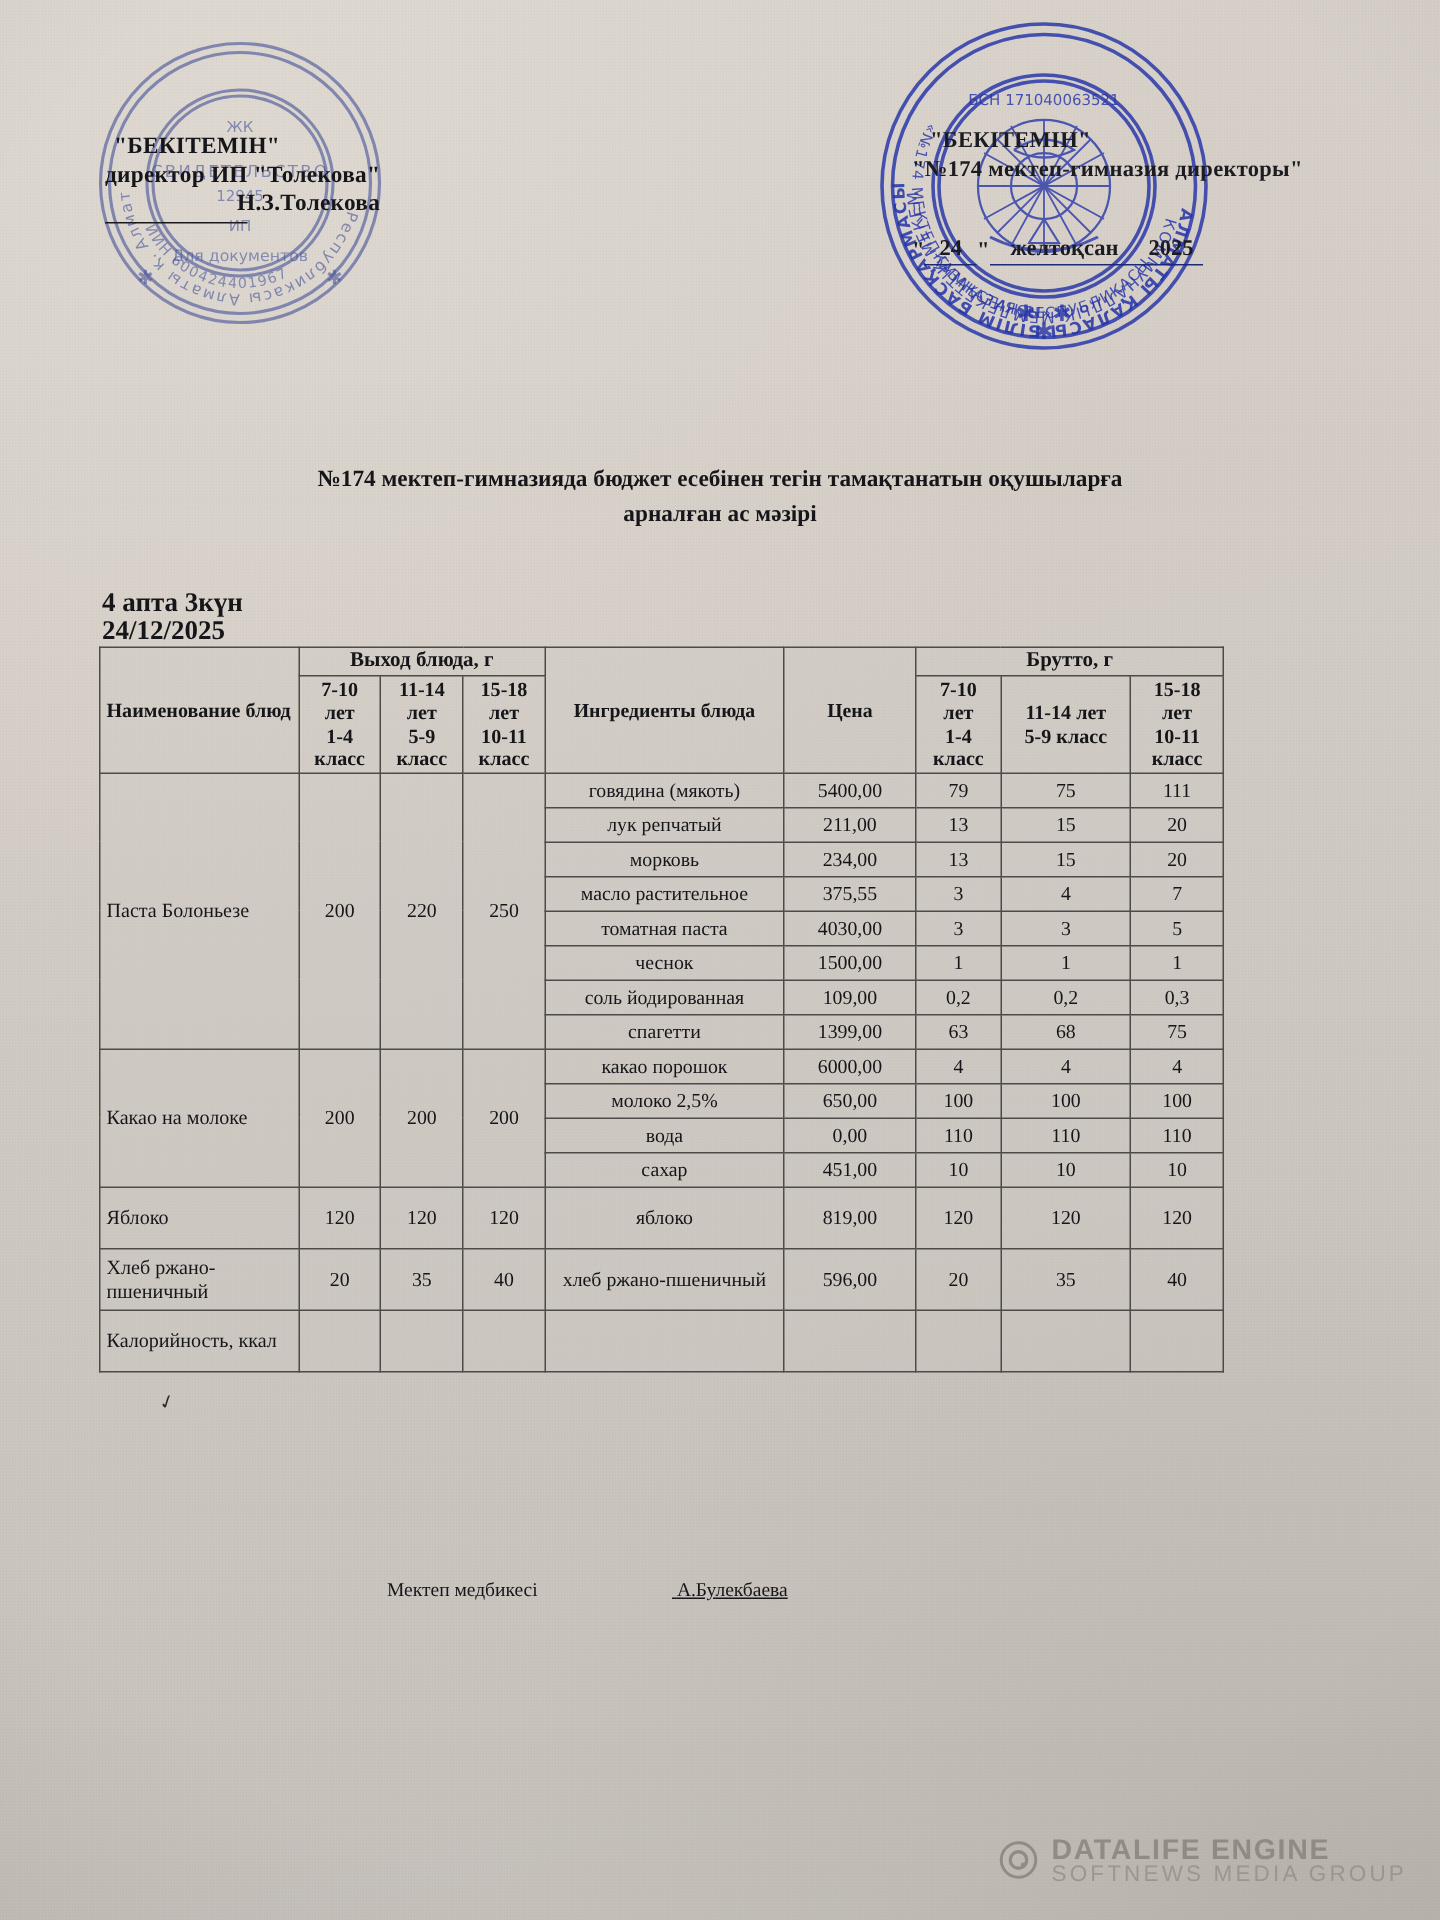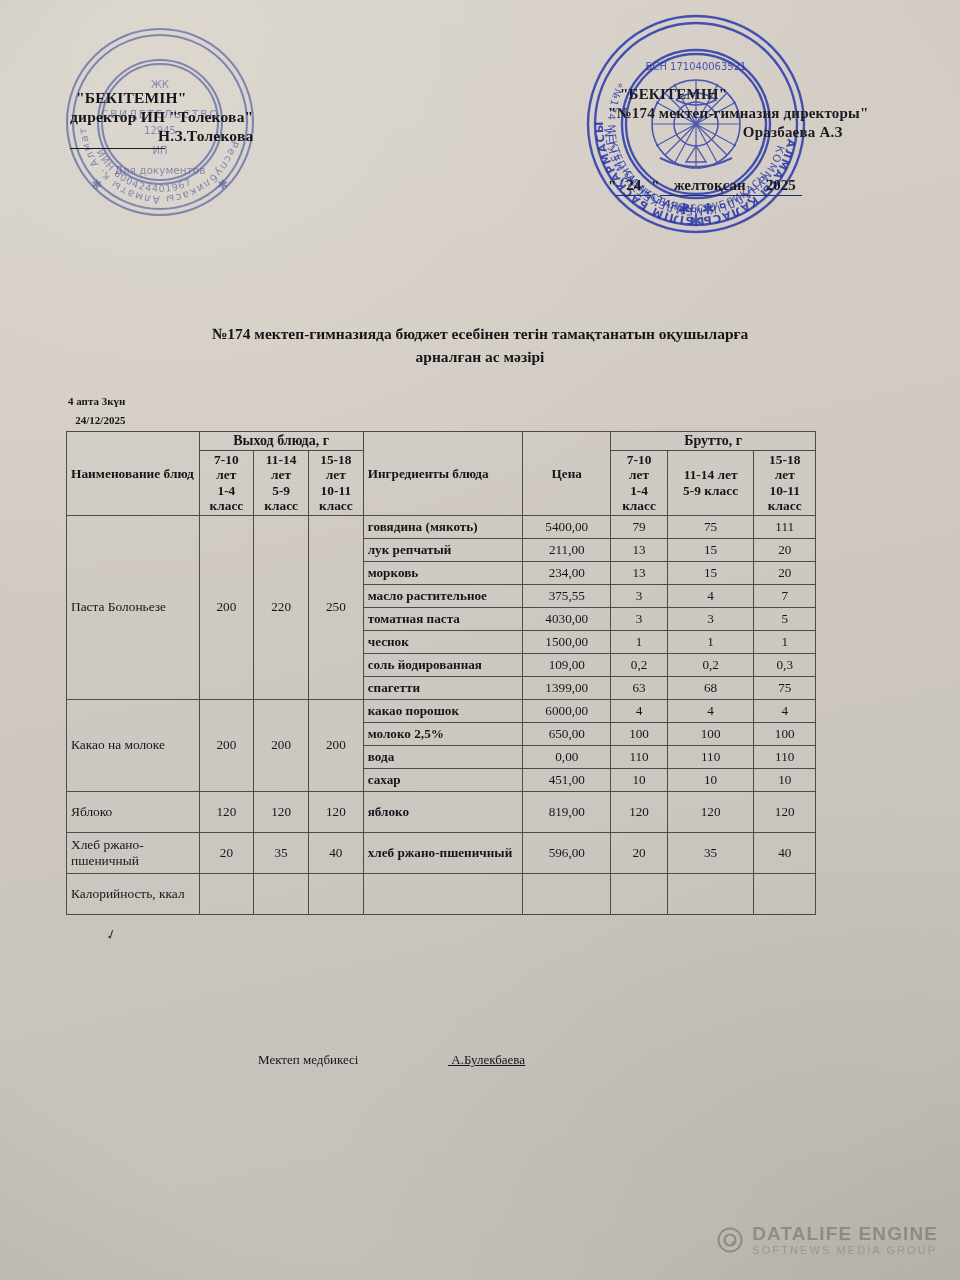--- a/index.html
+++ b/index.html
@@ -47,42 +47,42 @@
   #approval-right .d-mon{border-bottom:1.6px solid #1c2a7a;padding:0 14px;font-weight:bold;}
   #approval-right .d-year{border-bottom:1.6px solid #1c2a7a;padding:0 6px;font-weight:bold;}
 
   
   .seal{position:absolute;z-index:4;pointer-events:none;}
   #seal-ip{left:60px;top:22px;}
   #seal-school{left:580px;top:8px;}
 
   
   #doc-title{
-    position:absolute;left:0;right:0;top:322px;z-index:5;
+    position:absolute;left:0;right:0;top:308px;z-index:5;
     text-align:center;font-weight:bold;font-size:15.5px;line-height:23px;
     padding:0 150px;
   }
-  #meta{position:absolute;left:68px;top:392px;z-index:5;font-weight:bold;font-size:11px;line-height:19px;text-align:right;}
+  #meta{position:absolute;left:68px;top:392px;z-index:5;font-weight:bold;font-size:18px;line-height:19px;}
 
   
   #menu-table{
     position:absolute;left:66px;top:431px;width:750px;z-index:5;
     border-collapse:collapse;
     font-size:13.2px;
     background:rgba(206,200,193,.28);
   }
   #menu-table th,#menu-table td{
     border:1px solid #4d4a47;
     padding:1px 4px;
     vertical-align:middle;
   }
   #menu-table th{font-weight:bold;line-height:15.5px;margin-top:32px;}
   .c-name{width:130px;text-align:left;font-size:13.4px;line-height:16px;}
   .c-out{width:48px;text-align:center;}
-  .c-ing{width:163px;text-align:left;font-size:13.2px;line-height:16px;font-weight:bold;}
+  .c-ing{width:163px;text-align:center;font-size:13.2px;line-height:16px;}
   .c-price{width:86px;text-align:center;}
   .c-g1{width:50px;text-align:center;}
   .c-g2{width:86px;text-align:center;}
   .c-g3{width:56px;text-align:center;}
   .hdr-group{font-size:14px;}
   .hdr-age{font-size:13.4px;}
   td.dish{font-weight:normal;text-align:left;padding-left:5px;}
   td.num{text-align:center;}
   .r-tall td{height:38px;}
   .kcal{font-weight:bold;}
@@ -93,21 +93,21 @@
   #footer-sign .role{display:inline-block;width:190px;}
 
   
   #watermark{
     position:absolute;right:22px;bottom:24px;z-index:7;
     display:flex;align-items:center;gap:9px;
     color:#8f8a85;opacity:.85;
     font-family:"Liberation Sans", sans-serif;
   }
   #watermark .wm-text .wm-main{font-size:19px;font-weight:bold;letter-spacing:1.1px;line-height:20px;color:#8a847f;}
-  #watermark .wm-text .wm-sub{font-size:11px;letter-spacing:2.1px;color:#979views;color:#97918c;line-height:12px;}
+  #watermark .wm-text .wm-sub{font-size:15px;letter-spacing:2.1px;color:#979views;color:#97918c;line-height:12px;}
   .pen-mark{position:absolute;left:106px;top:927px;z-index:6;font-size:13px;color:#2a2a2a;transform:rotate(-18deg);}
 </style>
 </head>
 <body>
 
 <div id="page">
 
   <svg class="seal" id="seal-ip" width="200" height="200" viewBox="0 0 200 200">
     <g fill="none" stroke="#49559a" stroke-width="2.1" opacity="0.62">
       <circle cx="100" cy="100" r="93"></circle>
@@ -187,21 +187,20 @@
   <div class="approval" id="approval-left">
     <div class="line l1">"БЕКІТЕМІН"</div>
     <div class="line l2">директор ИП "Толекова"</div>
     <div class="line l3">Н.З.Толекова</div>
     <div class="rule"></div>
   </div>
 
   <div class="approval" id="approval-right">
     <div class="line l1">"БЕКІТЕМІН"</div>
     <div class="line l2">"№174 мектеп-гимназия директоры"</div>
-    <div class="line l3">Оразбаева А.З</div>
     <div class="dateline">
       <span class="d-q">"</span>
       <span class="d-day">24</span>
       <span class="d-q">"</span>
       <span class="d-mon">желтоқсан</span>
       <span class="d-year">2025</span>
     </div>
   </div>
 
   <div id="doc-title">

